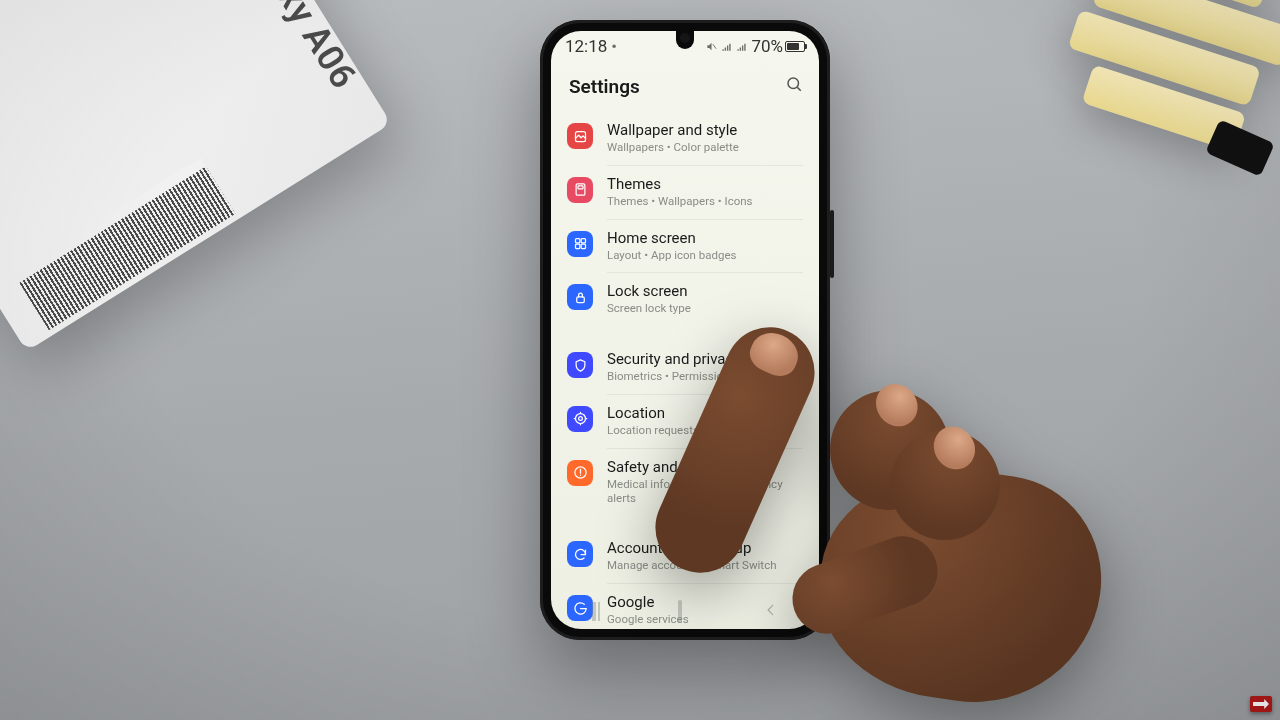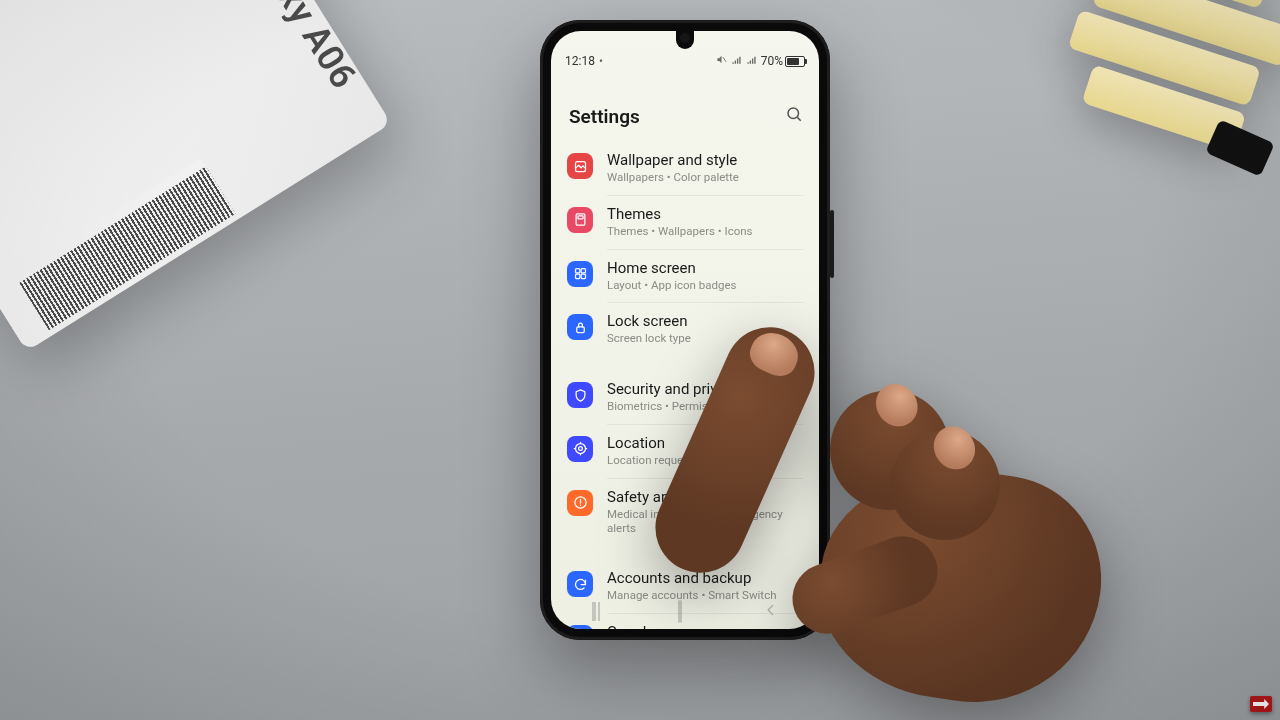--- a/index.html
+++ b/index.html
@@ -19,21 +19,21 @@
   .tag{position:absolute;right:8px;bottom:8px;width:22px;height:16px;background:#b21919;border-radius:2px;box-shadow:0 2px 4px rgba(0,0,0,.4);}
   .tag::after{content:"";position:absolute;inset:3px;background:#fff;clip-path:polygon(0 30%,70% 30%,70% 0,100% 50%,70% 100%,70% 70%,0 70%);} 
 
   
   .phone{position:absolute;left:540px;top:20px;width:290px;height:620px;border-radius:40px;background:#0a0a0a;box-shadow:0 30px 70px rgba(0,0,0,.35),inset 0 0 0 3px #1d1d1d;}
   .phone .sidebtn{position:absolute;right:-4px;top:190px;width:4px;height:68px;background:#1b1b1b;border-radius:2px;}
   .screen{position:absolute;left:11px;top:11px;right:11px;bottom:11px;border-radius:30px;overflow:hidden;background:linear-gradient(180deg,#f5f6ed 0%,#eef0e4 100%);}
   .notch{position:absolute;left:50%;top:0;transform:translateX(-50%);width:18px;height:18px;border-radius:0 0 14px 14px;background:#0a0a0a;z-index:50;}
   .notch::after{content:"";position:absolute;left:4px;top:2px;width:10px;height:10px;border-radius:50%;background:#151515;}
 
-  .statusbar{position:relative;height:28px;font-size:12px;color:#333;display:flex;align-items:center;justify-content:space-between;padding:16px 14px;z-index:40;}
+  .statusbar{position:relative;height:28px;font-size:17px;color:#333;display:flex;align-items:center;justify-content:space-between;padding:1px 14px;z-index:40;}
   .statusbar .left{display:flex;align-items:center;gap:4px;}
   .statusbar .right{display:flex;align-items:flex-start;gap:4px;}
   .sb-ico{display:inline-block;opacity:.7;}
   .battery{display:inline-flex;align-items:center;gap:2px;}
   .battery .shell{width:18px;height:9px;border:1px solid #333;border-radius:2px;position:relative;}
   .battery .shell::after{content:"";position:absolute;right:-3px;top:2px;width:2px;height:5px;background:#333;border-radius:0 1px 1px 0;}
   .battery .fill{position:absolute;left:1px;top:1px;bottom:1px;width:65%;background:#333;border-radius:1px;}
 
   .appbar{height:50px;display:flex;align-items:center;justify-content:space-between;padding:0 16px 0 18px;}
   .appbar h1{margin:0;font-size:19px;font-weight:600;color:#1a1a1a;}

